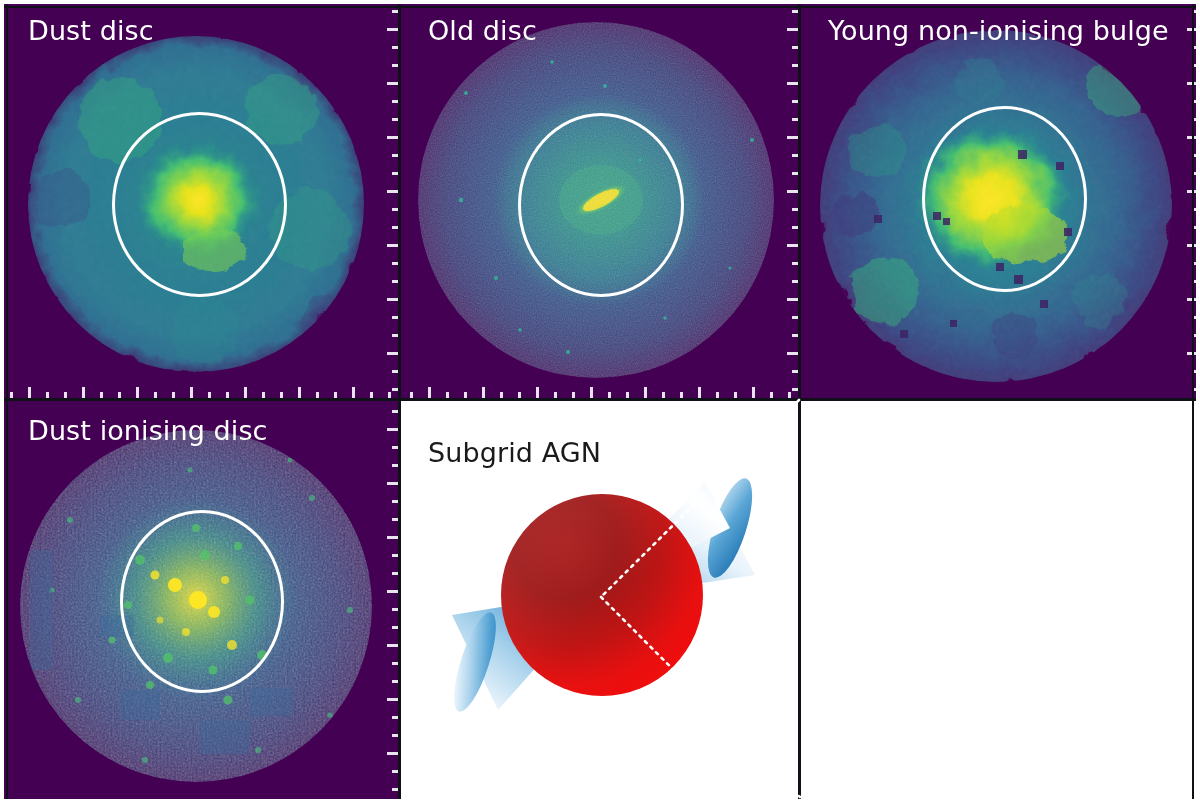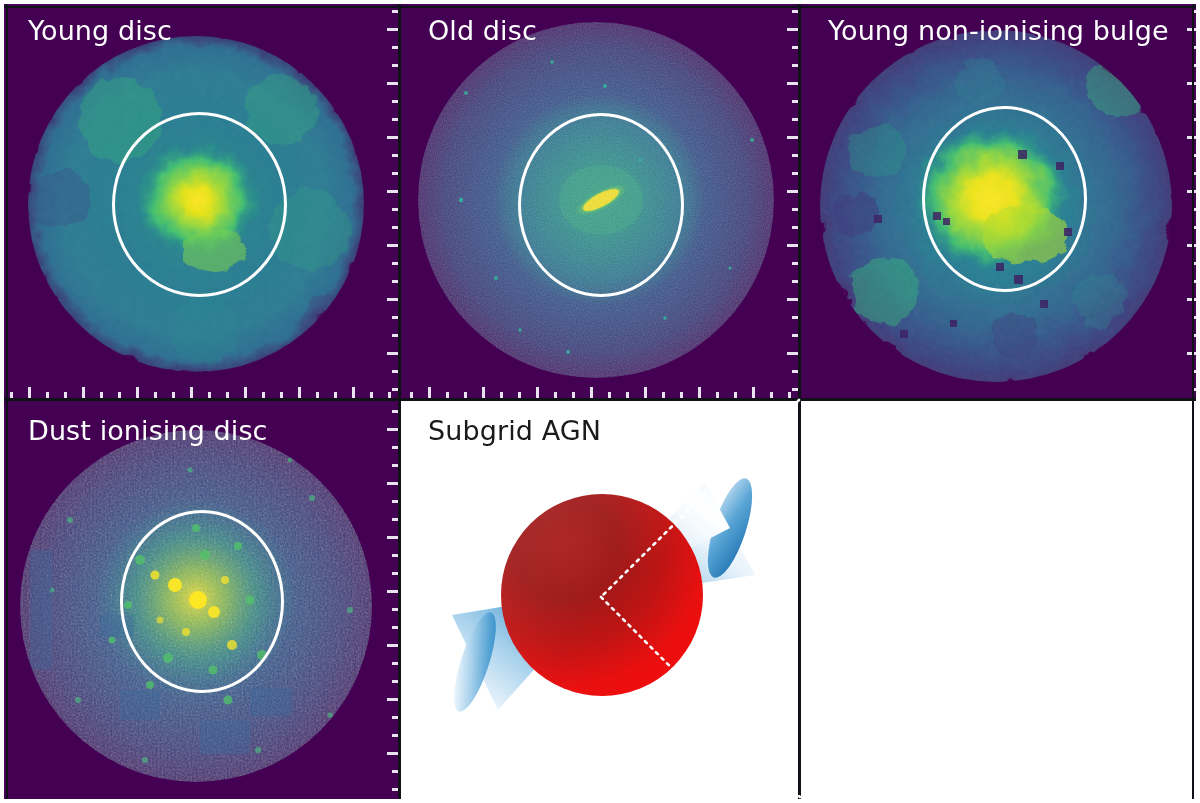--- a/index.html
+++ b/index.html
@@ -22,21 +22,21 @@
   .panel-inner{
     position:absolute;left:0;top:0;right:0;bottom:0;overflow:hidden;
   }
   .panel-title{
     position:absolute;left:28px;top:17px;
     font-size:27px;line-height:1;
     color:#ffffff;letter-spacing:0.1px;
     white-space:nowrap;z-index:40;
     font-weight:400;
   }
-  .panel.light .panel-title{color:#1a1a1a;}
+  .panel.light .panel-title{color:#1a1a1a;margin-top:22px;}
   .panel.light{background:#ffffff;}
   .aperture{
     position:absolute;border:3px solid #ffffff;border-radius:50%;
     box-sizing:border-box;z-index:30;
   }
 
   
   .ticks{position:absolute;z-index:35;}
   .ticks.right{right:0;top:0;bottom:0;width:16px;}
   .ticks.bottom{left:0;right:0;bottom:0;height:16px;}
@@ -167,21 +167,21 @@
           <div class="tick" style="left: 244px; height: 13px;"></div>
           <div class="tick" style="left: 262px; height: 8px;"></div>
           <div class="tick" style="left: 280px; height: 8px;"></div>
           <div class="tick" style="left: 298px; height: 13px;"></div>
           <div class="tick" style="left: 316px; height: 8px;"></div>
           <div class="tick" style="left: 334px; height: 8px;"></div>
           <div class="tick" style="left: 352px; height: 13px;"></div>
           <div class="tick" style="left: 370px; height: 8px;"></div>
           <div class="tick" style="left: 388px; height: 8px;"></div>
         </div>
-      <div class="panel-title">Young disc</div>
+      <div class="panel-title">Dust disc</div>
     </div>
 
     <div class="panel">
       <div class="panel-inner">
         <svg width="400" height="400" viewBox="0 0 400 400">
           <defs>
             <radialGradient id="oldHalo" cx="50%" cy="50%" r="50%">
               <stop offset="0%" stop-color="#2e7e92"></stop>
               <stop offset="30%" stop-color="#2d7591"></stop>
               <stop offset="60%" stop-color="#34518b"></stop>

